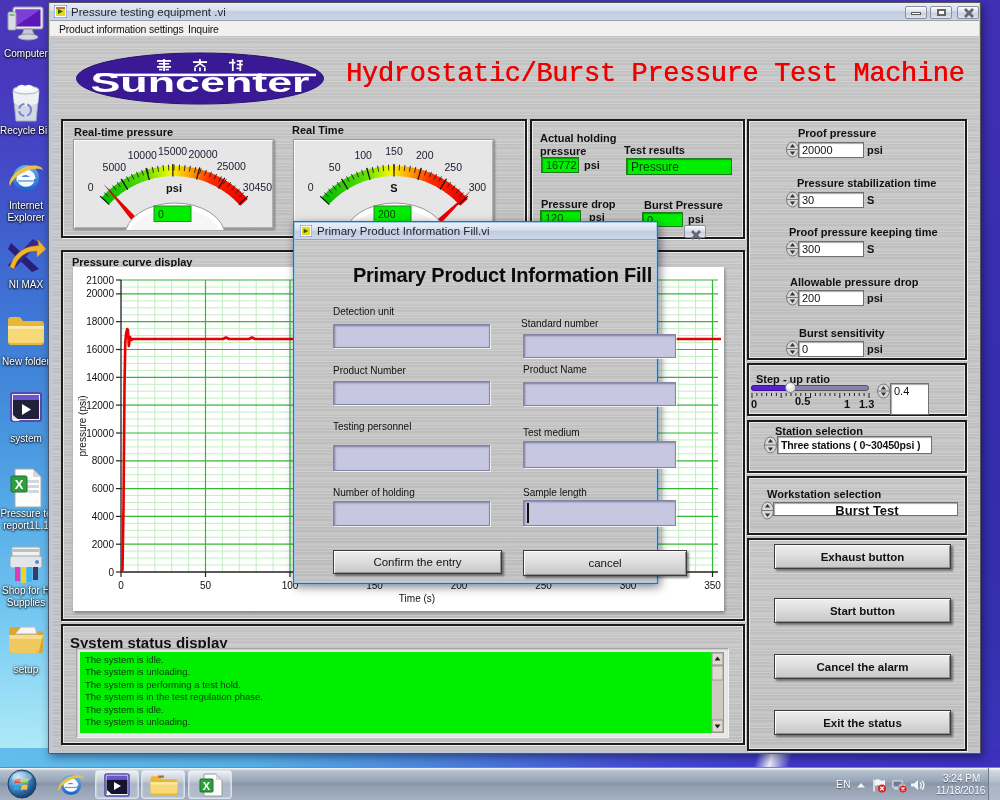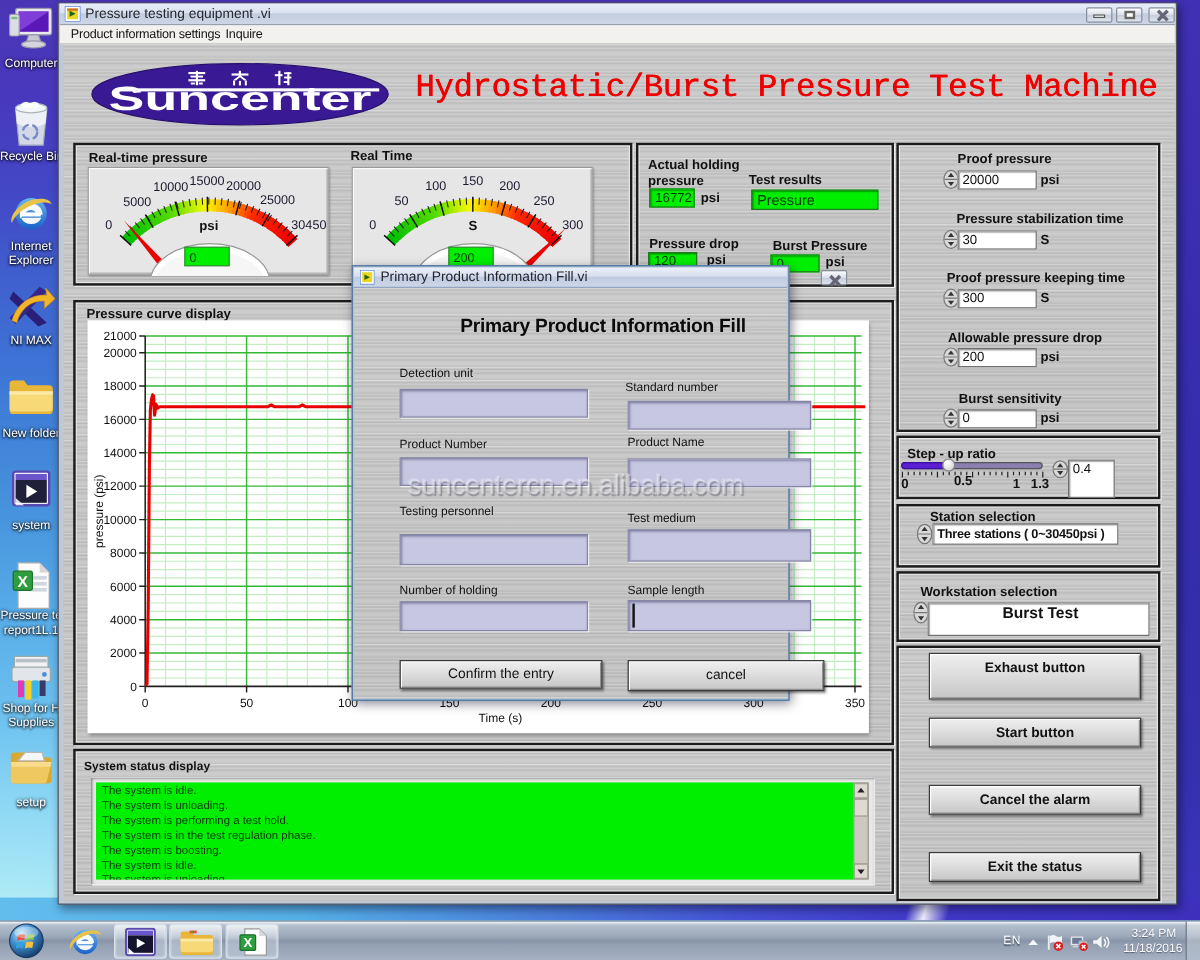--- a/index.html
+++ b/index.html
@@ -530,28 +530,27 @@
             <text x="470.5" y="322" font-size="10" fill="#111" text-anchor="middle">250</text>
             <line x1="555.0" y1="305" x2="555.0" y2="310" stroke="#222" stroke-width="1.2"></line>
             <text x="555.0" y="322" font-size="10" fill="#111" text-anchor="middle">300</text>
             <line x1="639.5" y1="305" x2="639.5" y2="310" stroke="#222" stroke-width="1.2"></line>
             <text x="639.5" y="322" font-size="10" fill="#111" text-anchor="middle">350</text>
             <text x="344" y="335" font-size="10" fill="#111" text-anchor="middle">Time (s)</text>
             <text x="13" y="159" font-size="10" fill="#111" text-anchor="middle" transform="rotate(-90 13 159)">pressure (psi)</text>
             <path d="M48,304 L49.5,303 L50.5,240 L51.5,120 L52.3,75 L53.2,66 L54.2,62 L55.0,63 L55.8,79 L57.0,70 L58.5,73 L60,72 L150,72 l3,-1.5 3,1.5 L176,72 l3,-1.5 3,1.5 L648,72" stroke="#e60000" stroke-width="2.6" fill="none" stroke-linejoin="round"></path>
           </svg></div>
         <div class="panel metal" style="left:8px;top:587px;width:684px;height:121px"></div>
-        <div class="plbl" style="left:17px;top:597px;font-size:10px">System status display</div>
+        <div class="plbl" style="left:17px;top:597px;font-size:15px">System status display</div>
         <div style="position:absolute;left:23px;top:611px;width:652px;height:89px;background:#e8e8e8;box-shadow:inset 1px 1px 2px rgba(0,0,0,.4),1px 1px 0 #f4f4f4"></div>
         <div style="position:absolute;left:27px;top:615px;width:631px;height:81px;background:#00ee00;overflow:hidden;font-size:9.5px;line-height:12.4px;color:#063806;padding:2px 0 0 5px">
           <div>The system is idle.</div>
           <div>The system is unloading.</div>
           <div>The system is performing a test hold.</div>
           <div>The system is in the test regulation phase.</div>
-          <div>The system is boosting.</div>
           <div>The system is idle.</div>
           <div>The system is unloading.</div>
         </div>
         <div style="position:absolute;left:658px;top:615px;width:13px;height:81px;background:#cdc9c0;border:1px solid #9a968e">
 <svg width="11" height="79">
             <rect x="0" y="0" width="11" height="12" fill="#dedad2" stroke="#948f86" stroke-width="1"></rect>
             <path d="M5.5,3.5 l3,4 h-6 Z" fill="#222"></path>
 <rect x="0" y="67" width="11" height="12" fill="#dedad2" stroke="#948f86" stroke-width="1"></rect>
             <path d="M5.5,75.5 l-3,-4 h6 Z" fill="#222"></path>
 <rect x="0" y="13" width="11" height="14" fill="#dedad2" stroke="#948f86" stroke-width=".8"></rect>
@@ -655,63 +654,62 @@
           </svg></div>
         <div class="field" style="left:724px;top:399px;width:155px;height:18px;line-height:17px;font-weight:bold;font-size:10.6px;letter-spacing:-0.2px;white-space:nowrap;overflow:hidden">Three stations ( 0~30450psi )</div>
         <div class="panel metal" style="left:694px;top:439px;width:220px;height:59px"></div>
         <div class="plbl" style="left:714px;top:451px">Workstation selection</div>
         <div class="spin" style="left:708px;top:464px;height:19px"><svg width="13" height="19">
             <ellipse cx="6.5" cy="9.5" rx="6" ry="8.5" fill="#d8d8d8" stroke="#777" stroke-width="1"></ellipse>
             <line x1="1" y1="9.5" x2="12" y2="9.5" stroke="#777"></line>
             <path d="M6.5,3 l2.6,3.4 h-5.2 Z" fill="#333"></path>
             <path d="M6.5,16 l-2.6,-3.4 h5.2 Z" fill="#333"></path>
           </svg></div>
-        <div class="field" style="left:720px;top:465px;width:185px;height:28px;line-height:16px;font-weight:bold;font-size:13px;text-align:center">Burst Test</div>
+        <div class="field" style="left:720px;top:465px;width:185px;height:14px;line-height:16px;font-weight:bold;font-size:13px;text-align:center">Burst Test</div>
         <div class="panel metal" style="left:694px;top:501px;width:220px;height:213px"></div>
-        <div class="btn" style="left:721px;top:507px;width:177px;height:39px;line-height:24px">Exhaust button</div>
+        <div class="btn" style="left:721px;top:507px;width:177px;height:25px;line-height:24px">Exhaust button</div>
         <div class="btn" style="left:721px;top:561px;width:177px;height:25px;line-height:24px">Start  button</div>
         <div class="btn" style="left:721px;top:617px;width:177px;height:25px;line-height:24px">Cancel the alarm</div>
         <div class="btn" style="left:721px;top:673px;width:177px;height:25px;line-height:24px">Exit the status</div>
       </div>
     </div>
     <div id="dlg">
       <div id="dtbar">
         <svg width="12" height="12" viewBox="0 0 13 13" style="position:absolute;left:5px;top:2px">
           <rect x="0" y="0" width="13" height="13" fill="#fff" stroke="#3a6ad0"></rect>
           <rect x="2" y="2" width="9" height="9" fill="#e8d820"></rect>
           <path d="M4,4 l5,2.5 -5,2.5 Z" fill="#206020"></path>
         </svg>
         <span style="position:absolute;left:22px;top:2px;font-size:11.5px;color:#22242c">Primary Product Information Fill.vi</span>
         <div class="winbtn" style="left:389px;top:2px;width:22px;height:13px"><svg width="20" height="11">
             <path d="M6,2 l3,3 3,-3 2,2 -3,3 3,3 -2,2 -3,-3 -3,3 -2,-2 3,-3 -3,-3 Z" fill="#667" transform="translate(2,-1)"></path>
           </svg></div>
       </div>
       <div class="metal" style="position:absolute;left:1px;top:18px;right:1px;bottom:1px"></div>
-      <div style="position:absolute;left:0;top:42px;width:417px;text-align:center;font-size:16px;font-weight:bold;color:#0a0a0a;letter-spacing:-0.2px">Primary Product Information Fill</div>
+      <div style="position:absolute;left:0;top:42px;width:417px;text-align:center;font-size:20px;font-weight:bold;color:#0a0a0a;letter-spacing:-0.2px">Primary Product Information Fill</div>
       <div class="dfl" style="left:39px;top:84px">Detection unit</div>
       <div class="lavf" style="left:39px;top:102px;width:157px;height:24px"></div>
       <div class="dfl" style="left:227px;top:96px">Standard number</div>
       <div class="lavf" style="left:229px;top:112px;width:153px;height:24px"></div>
       <div class="dfl" style="left:39px;top:143px">Product Number</div>
       <div class="lavf" style="left:39px;top:159px;width:157px;height:24px"></div>
       <div class="dfl" style="left:229px;top:142px">Product Name</div>
       <div class="lavf" style="left:229px;top:160px;width:153px;height:24px"></div>
       <div class="dfl" style="left:39px;top:199px">Testing personnel</div>
       <div class="lavf" style="left:39px;top:223px;width:157px;height:26px"></div>
       <div class="dfl" style="left:229px;top:205px">Test medium</div>
       <div class="lavf" style="left:229px;top:219px;width:153px;height:27px"></div>
       <div class="dfl" style="left:39px;top:265px">Number of holding</div>
       <div class="lavf" style="left:39px;top:279px;width:157px;height:25px"></div>
       <div class="dfl" style="left:229px;top:265px">Sample length</div>
       <div class="lavf" style="left:229px;top:278px;width:153px;height:26px"></div>
       <div style="position:absolute;left:233px;top:281px;width:1.5px;height:20px;background:#111"></div>
       <div class="btn" style="left:39px;top:328px;width:169px;height:24px;line-height:23px;font-weight:normal;font-size:11.5px">Confirm the entry</div>
       <div class="btn" style="left:229px;top:328px;width:164px;height:26px;line-height:25px;font-weight:normal;font-size:11.5px">cancel</div>
     </div>
-    <div id="wm">suncentercn.en.alibaba.com</div>
     <div id="taskbar">
       <svg width="30" height="30" viewBox="0 0 30 30" style="position:absolute;left:7px;top:1px">
 <defs>
           <radialGradient id="orb" cx="35%" cy="28%" r="80%">
             <stop offset="0" stop-color="#bfe3f8"></stop>
             <stop offset=".45" stop-color="#3f8ecf"></stop>
             <stop offset="1" stop-color="#10325e"></stop>
           </radialGradient>
         </defs>
 <circle cx="15" cy="15" r="14" fill="url(#orb)" stroke="#1c3c60" stroke-width="1"></circle>

